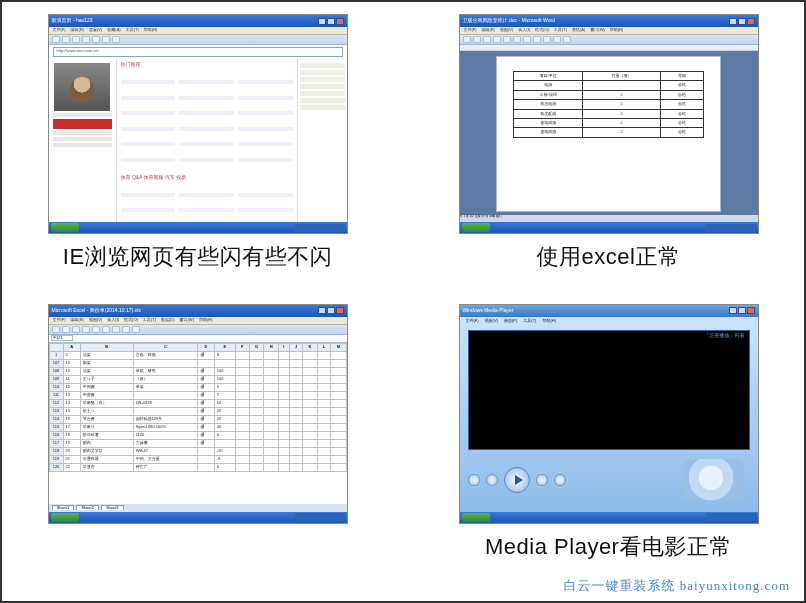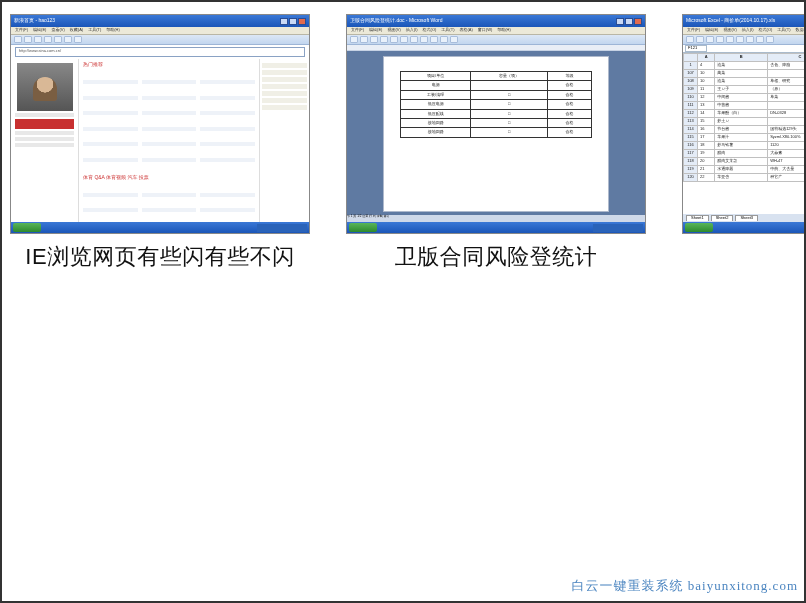--- a/index.html
+++ b/index.html
@@ -7,21 +7,21 @@
       width: 806px;
       height: 603px;
       background: #fff;
       border: 2px solid #333;
       font-family: "Microsoft YaHei", SimSun, Arial, sans-serif;
       position: relative;
       overflow: hidden;
     }
     .grid {
       display: grid;
-      grid-template-columns: 1fr 1fr 1fr 1fr;
+      grid-template-columns: 1fr 1fr;
       grid-template-rows: 1fr 1fr;
       height: 100%;
       padding: 12px 8px 20px 8px;
       gap: 12px 36px;
     }
     .cell { display: flex; flex-direction: column; align-items: center; }
     .thumb {
       border: 1px solid #888;
       width: 300px;
       height: 220px;
@@ -243,21 +243,21 @@
     }
     .wmp .ctrl { width: 12px; height: 12px; border-radius:50%; background: radial-gradient(#eef6ff,#a9c8e9); border:1px solid #6d95c4; }
     .wmp .vis {
       width: 60px; height: 42px;
       background: radial-gradient(circle at 45% 45%, #e7f1fc 30%, #c1d9f3 31% 55%, #9cbfe6 56%);
       border-radius: 6px;
       margin-left: auto; margin-right: 6px;
     }
     .watermark {
       position: absolute;
-      right: 6px;
+      right: 14px;
       bottom: 6px;
       font-size: 13px;
       color: #2b6fb5;
       font-family: SimSun, serif;
       letter-spacing: 1px;
       opacity: 0.85;
       text-shadow: 0 0 2px #fff;
     }
   </style>
 </head>
@@ -431,21 +431,21 @@
           </tbody>
             </table>
         </div>
       </div>
       <div class="status">节 1  页 1/2  位置  行  列  录制  修订</div>
       <div class="taskbar">
         <div class="startbtn"></div>
         <div class="tray"></div>
       </div>
     </div>
-    <div class="caption">卫版合同风险登统计</div>
+    <div class="caption">使用excel正常</div>
   </div>
 
   <div class="cell">
     <div class="thumb excel">
       <div class="titlebar">
         <span>Microsoft Excel - 商价单(2014.10.17).xls</span>
         <span class="winbtns">
           <span class="wb"></span>
           <span class="wb"></span>
           <span class="wb close"></span>
@@ -779,17 +779,18 @@
         <span class="playbtn"></span>
         <span class="ctrl"></span>
         <span class="ctrl"></span>
         <span class="vis"></span>
       </div>
       <div class="taskbar">
         <div class="startbtn"></div>
         <div class="tray"></div>
       </div>
     </div>
+    <div class="caption">Media Player看电影正常</div>
   </div>
 
 </div>
 
 <div class="watermark">白云一键重装系统 baiyunxitong.com</div>
 
 </body></html>

